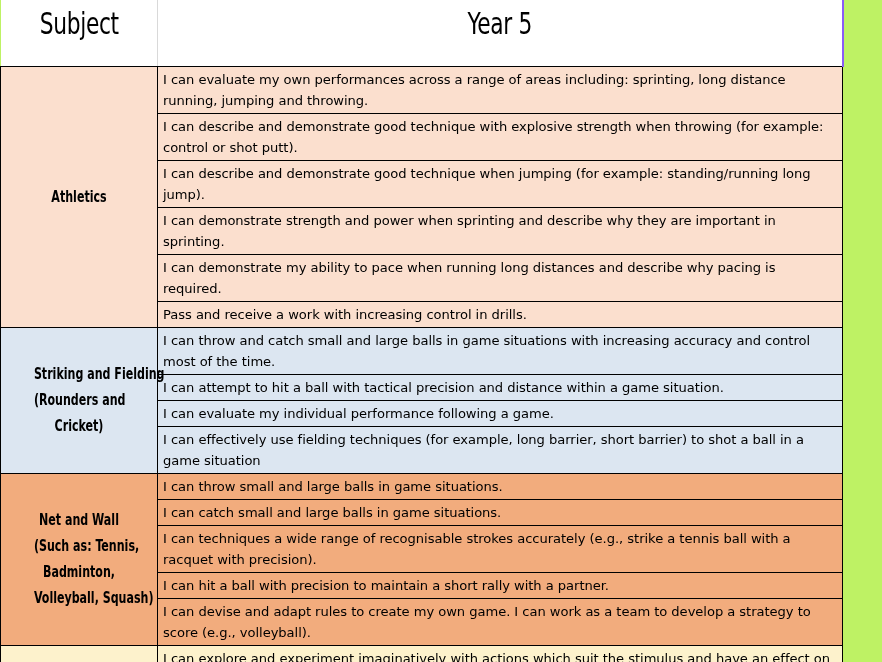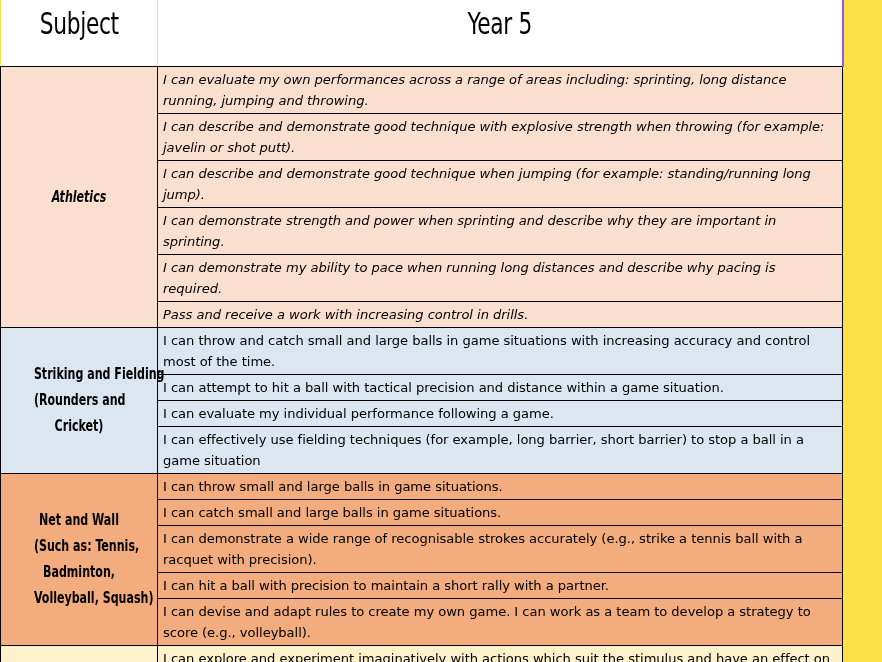--- a/index.html
+++ b/index.html
@@ -13,21 +13,21 @@
     height: 662px;
     overflow: hidden;
     font-family: "Liberation Sans", sans-serif;
     color: #000000;
   }
 
   .doc {
     width: 882px;
     height: 662px;
     position: relative;
-    background: #fde047;
+    background: #bef264;
   }
 
   table.curriculum {
     border-collapse: collapse;
     table-layout: fixed;
     width: 842px;
     margin: 0;
     border-spacing: 0;
   }
 
@@ -89,21 +89,21 @@
     vertical-align: top;
     padding: 2px 4px 2px 5px;
     font-family: "DejaVu Sans", sans-serif;
     font-size: 13.1px;
     line-height: 21px;
     letter-spacing: -0.05px;
   }
 
   
   .theme-peach td,
-  .theme-peach th { background: #fbdfce; font-style: italic; }
+  .theme-peach th { background: #fbdfce; }
   .theme-blue  td { background: #dce6f1; }
   .theme-orange td { background: #f2ac7d; margin-top: 44px; }
   .theme-cream td { background: #fdf2cc; }
 
   
   tr.r-h2 { height: 42px; }
   tr.r-h1 { height: 21px; }
   tr.r-h2b { height: 44px; }
 </style>
 </head>
@@ -129,21 +129,21 @@
 
       <tr class="theme-peach r-h2">
         <td class="subject-cell" rowspan="6">
           <span class="subject-label">
               <span class="ln">Athletics</span>
             </span>
         </td>
         <td class="statement-cell">I can evaluate my own performances across a range of areas including: sprinting, long distance running, jumping and throwing.</td>
       </tr>
       <tr class="theme-peach r-h2">
-        <td class="statement-cell">I can describe and demonstrate good technique with explosive strength when throwing (for example: javelin or shot putt).</td>
+        <td class="statement-cell">I can describe and demonstrate good technique with explosive strength when throwing (for example: control or shot putt).</td>
       </tr>
       <tr class="theme-peach r-h2">
         <td class="statement-cell">I can describe and demonstrate good technique when jumping (for example: standing/running long jump).</td>
       </tr>
       <tr class="theme-peach r-h2">
         <td class="statement-cell">I can demonstrate strength and power when sprinting and describe why they are important in sprinting.</td>
       </tr>
       <tr class="theme-peach r-h2">
         <td class="statement-cell">I can demonstrate my ability to pace when running long distances and describe why pacing is required.</td>
       </tr>
@@ -161,39 +161,39 @@
         </td>
         <td class="statement-cell">I can throw and catch small and large balls in game situations with increasing accuracy and control most of the time.</td>
       </tr>
       <tr class="theme-blue r-h1">
         <td class="statement-cell">I can attempt to hit a ball with tactical precision and distance within a game situation.</td>
       </tr>
       <tr class="theme-blue r-h1">
         <td class="statement-cell">I can evaluate my individual performance following a game.</td>
       </tr>
       <tr class="theme-blue r-h2b">
-        <td class="statement-cell">I can effectively use fielding techniques (for example, long barrier, short barrier) to stop a ball in a game situation</td>
+        <td class="statement-cell">I can effectively use fielding techniques (for example, long barrier, short barrier) to shot a ball in a game situation</td>
       </tr>
 
       <tr class="theme-orange r-h1">
         <td class="subject-cell" rowspan="5">
           <span class="subject-label">
             <span class="ln">Net and Wall</span>
             <span class="ln">(Such as: Tennis,</span>
             <span class="ln">Badminton,</span>
             <span class="ln">Volleyball, Squash)</span>
           </span>
         </td>
         <td class="statement-cell">I can throw small and large balls in game situations.</td>
       </tr>
       <tr class="theme-orange r-h1">
         <td class="statement-cell">I can catch small and large balls in game situations.</td>
       </tr>
       <tr class="theme-orange r-h2">
-        <td class="statement-cell">I can demonstrate a wide range of recognisable strokes accurately (e.g., strike a tennis ball with a racquet with precision).</td>
+        <td class="statement-cell">I can techniques a wide range of recognisable strokes accurately (e.g., strike a tennis ball with a racquet with precision).</td>
       </tr>
       <tr class="theme-orange r-h1">
         <td class="statement-cell">I can hit a ball with precision to maintain a short rally with a partner.</td>
       </tr>
       <tr class="theme-orange r-h2">
         <td class="statement-cell">I can devise and adapt rules to create my own game. I can work as a team to develop a strategy to score (e.g., volleyball).</td>
       </tr>
 
       <tr class="theme-cream r-h2">
         <td class="subject-cell">

